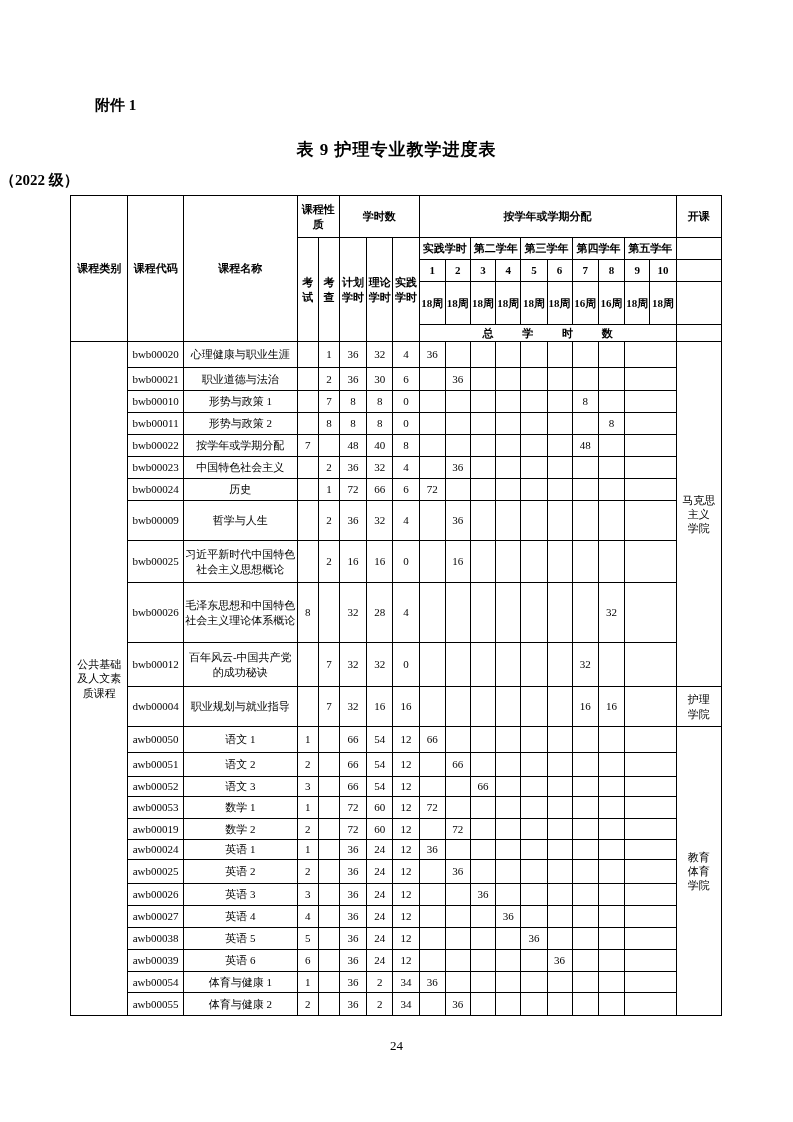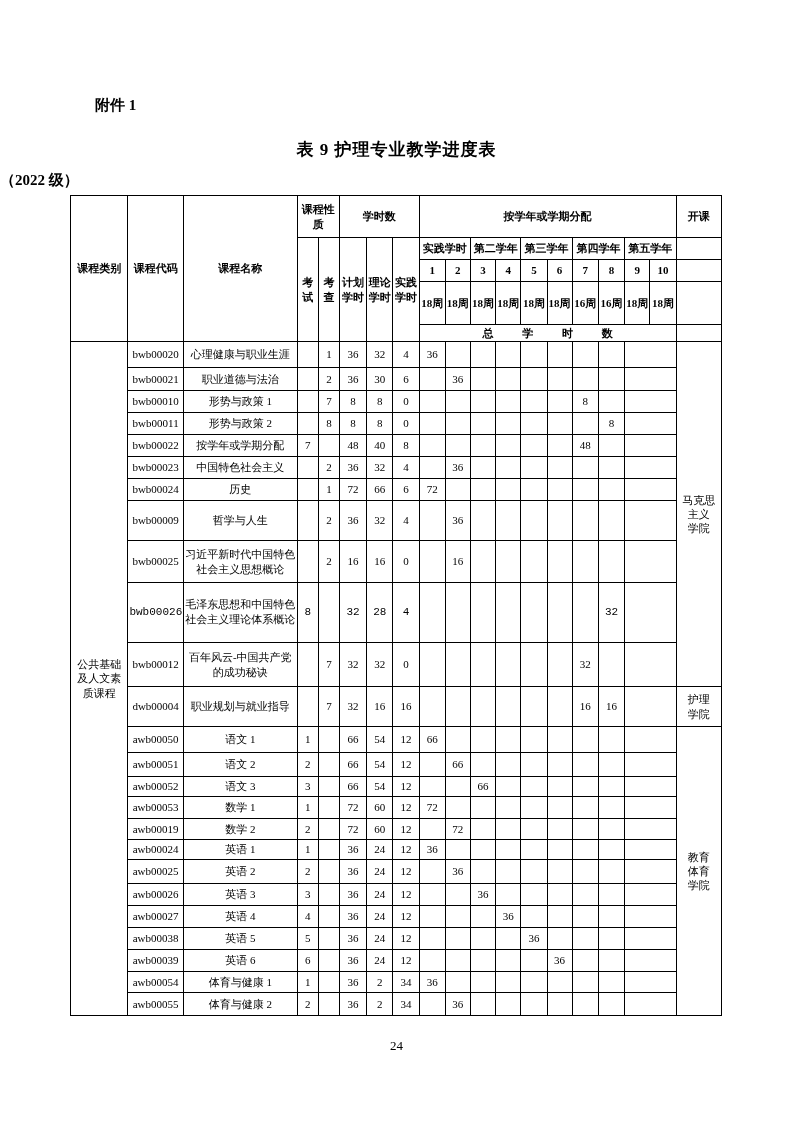--- a/index.html
+++ b/index.html
@@ -293,21 +293,21 @@
           <td></td>
           <td>16</td>
           <td></td>
           <td></td>
           <td></td>
           <td></td>
           <td></td>
           <td></td>
           <td colspan="2"></td>
         </tr>
-        <tr style="height: 60px; font-family: Liberation Mono, monospace;">
+        <tr style="height: 60px;">
           <td class="code-cell">bwb00026</td>
           <td class="name-cell">毛泽东思想和中国特色社会主义理论体系概论</td>
           <td>8</td>
           <td></td>
           <td>32</td>
           <td>28</td>
           <td>4</td>
           <td></td>
           <td></td>
           <td></td>

